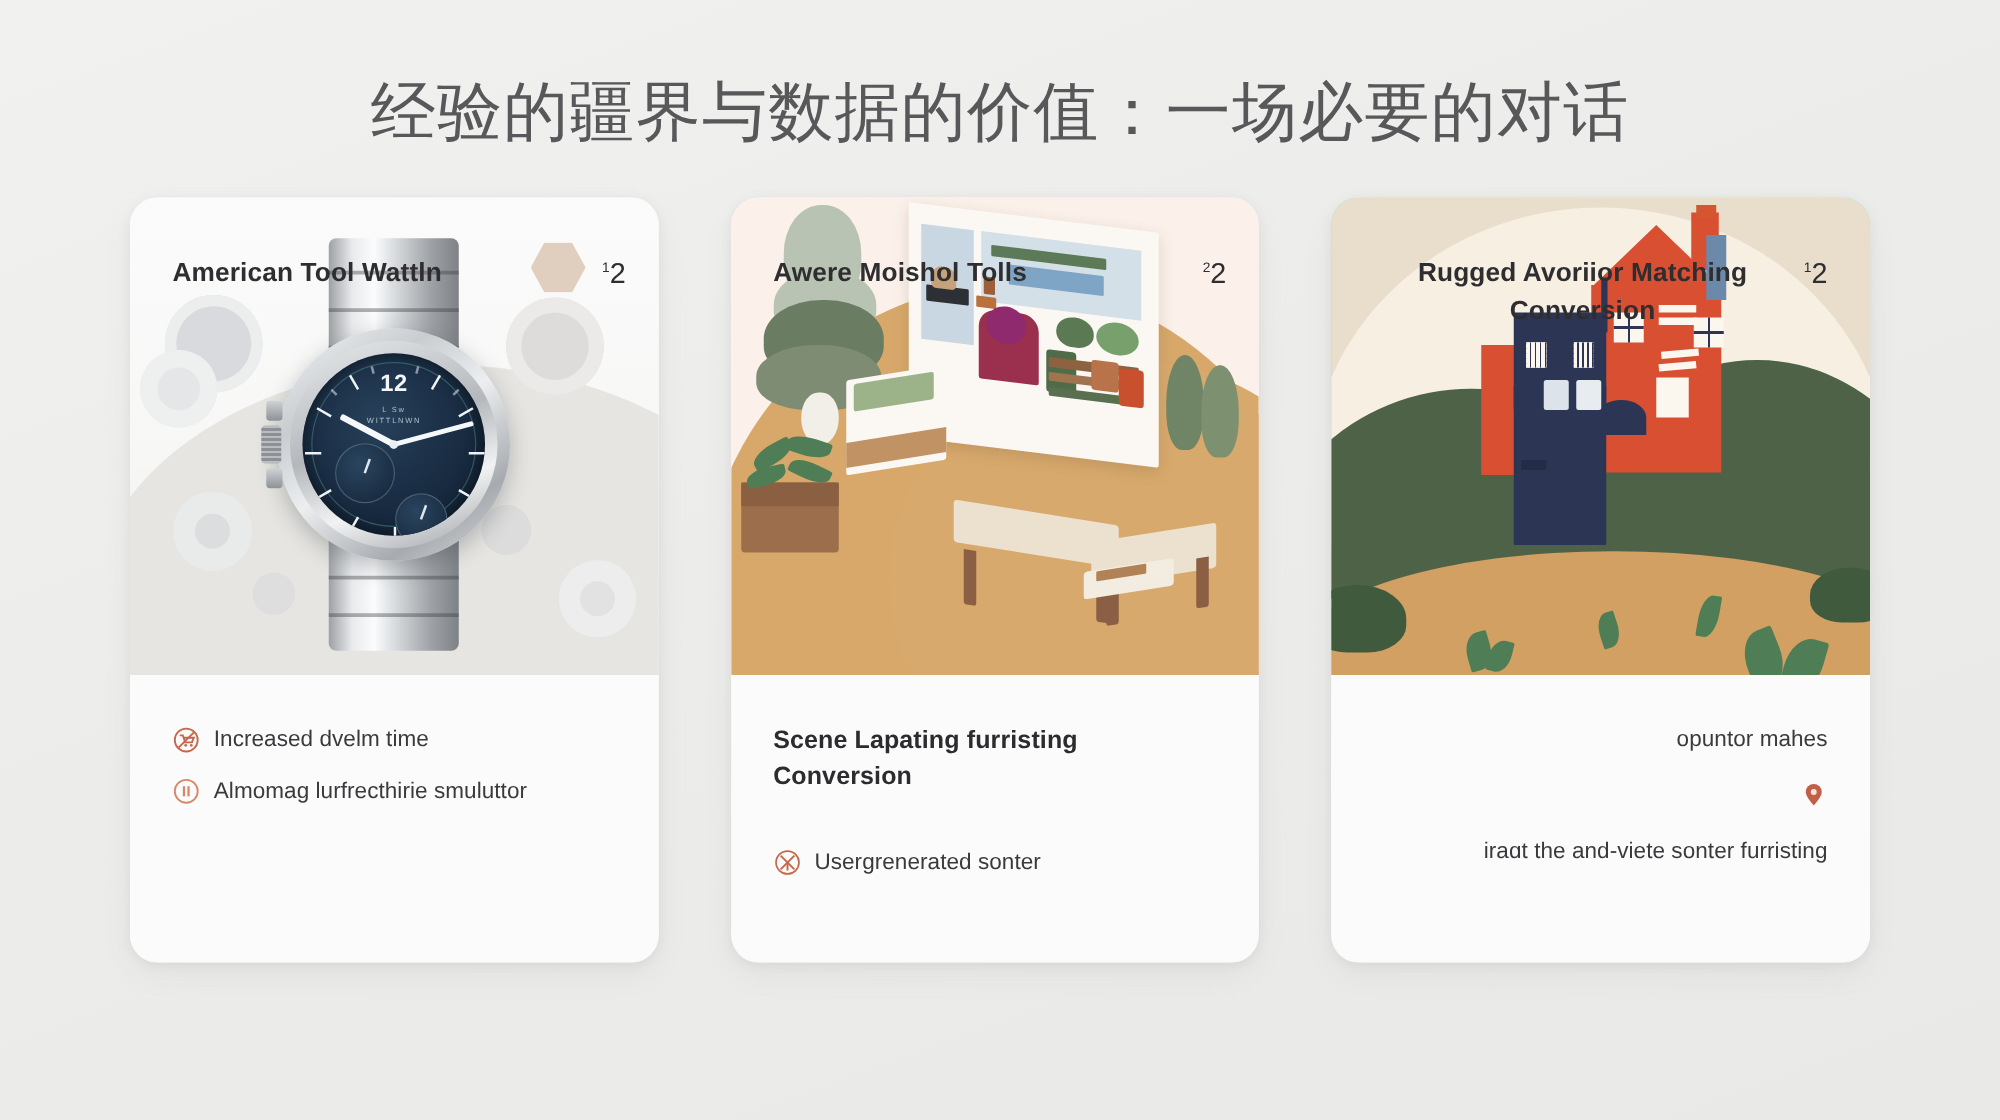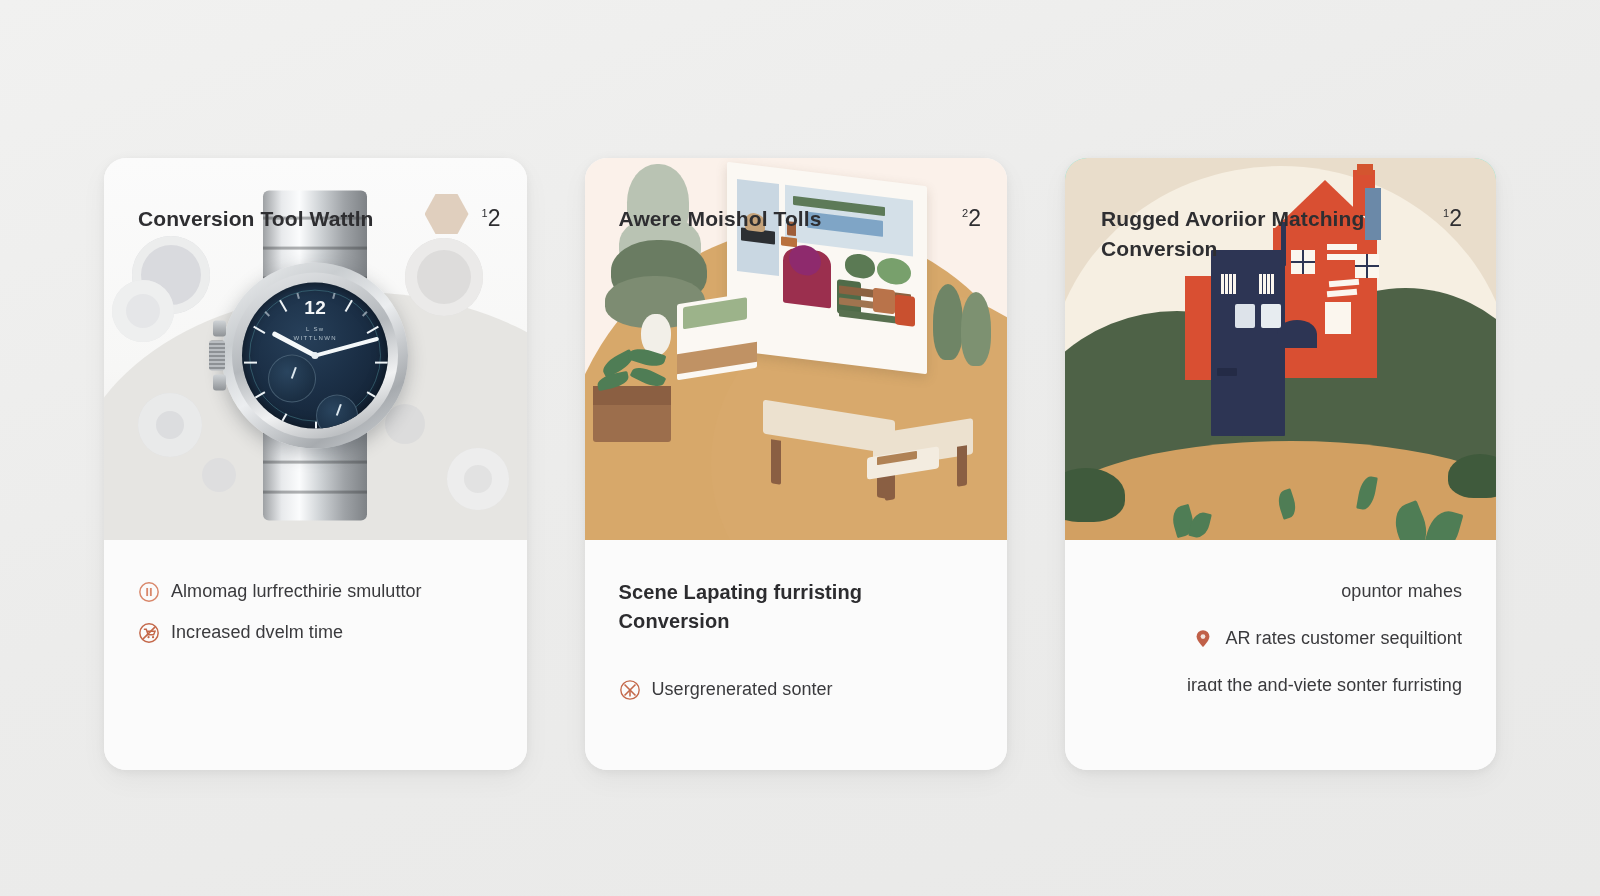--- a/index.html
+++ b/index.html
@@ -50,21 +50,21 @@
 
   
   .media {
     position: relative;
     height: 382px;
     overflow: hidden;
     flex: none;
   }
   .media.m1 { background: linear-gradient(180deg,#fbfbfb 0%,#f7f7f6 55%,#ecebe9 100%); }
   .media.m2 { background: #fbf1ea; }
-  .media.m3 { background: #5eead4; }
+  .media.m3 { background: #5eead4; text-align: center; }
 
   .card-head {
     position: absolute;
     left: 34px; right: 26px; top: 46px;
     z-index: 9;
     display: flex;
     align-items: flex-start;
     justify-content: space-between;
     gap: 12px;
   }
@@ -288,20 +288,21 @@
   }
   .chimney { position:absolute; background:#d94f32; }
   .sprig { position:absolute; background:#4f7d55; border-radius:60% 6% 60% 6%; }
   .bush { position:absolute; background:#3f5a3c; border-radius:50% 50% 40% 40%; }
 </style>
 </head>
 <body>
 
 <div class="page">
 
+  <h1 class="page-title">经验的疆界与数据的价值：一场必要的对话</h1>
 
   <div class="cards">
 
     <div class="card c1">
       <div class="media m1">
         <div class="watch-bg">
           <div class="blob-bottom"></div>
 
           <div class="gear" style="left:28px;top:78px;width:78px;height:78px;background:#d9dade;
                       box-shadow:0 0 0 9px #eceded inset;"></div>
@@ -363,47 +364,47 @@
                   <div class="hand hour"></div>
                   <div class="hand min"></div>
                   <div class="pivot"></div>
                 </div>
               </div>
             </div>
           </div>
         </div>
 
         <div class="card-head">
-          <div class="htxt">Conversion Tool Wattln</div>
+          <div class="htxt">American Tool Wattln</div>
           <div class="hbadge">
             <sup>1</sup><span>2</span>
           </div>
         </div>
       </div>
 
       <div class="body b1">
-
-        <div class="feat">
-          <svg class="ico" viewBox="0 0 24 24">
-            <circle cx="12" cy="12" r="10" fill="none" stroke="#d9876a" stroke-width="1.6"></circle>
-            <rect x="9" y="7.6" width="2" height="8.8" fill="#d9876a"></rect>
-            <rect x="13" y="7.6" width="2" height="8.8" fill="#d9876a"></rect>
-          </svg>
-          <span>Almomag lurfrecthirie smuluttor</span>
-        </div>
 
         <div class="feat">
           <svg class="ico" viewBox="0 0 24 24">
             <circle cx="12" cy="12" r="10" fill="none" stroke="#c4684a" stroke-width="1.6"></circle>
             <path d="M7 8h2l2 6h6l1.6-4H10" fill="none" stroke="#c4684a" stroke-width="1.6" stroke-linecap="round"></path>
             <circle cx="11.5" cy="16.6" r="1.2" fill="#c4684a"></circle>
             <circle cx="16.4" cy="16.6" r="1.2" fill="#c4684a"></circle>
             <line x1="5.3" y1="18.7" x2="18.7" y2="5.3" stroke="#c4684a" stroke-width="1.7"></line>
           </svg>
           <span>Increased dvelm time</span>
+        </div>
+
+        <div class="feat">
+          <svg class="ico" viewBox="0 0 24 24">
+            <circle cx="12" cy="12" r="10" fill="none" stroke="#d9876a" stroke-width="1.6"></circle>
+            <rect x="9" y="7.6" width="2" height="8.8" fill="#d9876a"></rect>
+            <rect x="13" y="7.6" width="2" height="8.8" fill="#d9876a"></rect>
+          </svg>
+          <span>Almomag lurfrecthirie smuluttor</span>
         </div>
 
       </div>
     </div>
 
     <div class="card c2">
       <div class="media m2">
         <div class="iso">
           <div class="dune"></div>
           <div class="dune2"></div>
@@ -550,21 +551,20 @@
 
         <div class="feat plain">
           <span>opuntor mahes</span>
         </div>
 
         <div class="feat">
           <svg class="ico" viewBox="0 0 24 24">
             <path d="M12 21s7-7.1 7-11.6A7 7 0 0 0 5 9.4C5 13.9 12 21 12 21z" fill="#c06048"></path>
             <circle cx="12" cy="9.4" r="2.6" fill="#f2e4dd"></circle>
           </svg>
-          <span>AR rates customer sequiltiont</span>
         </div>
 
         <div class="feat plain">
           <span>iraɑt the and-viete sonter furristing</span>
         </div>
       </div>
     </div>
 
   </div>
 </div>

